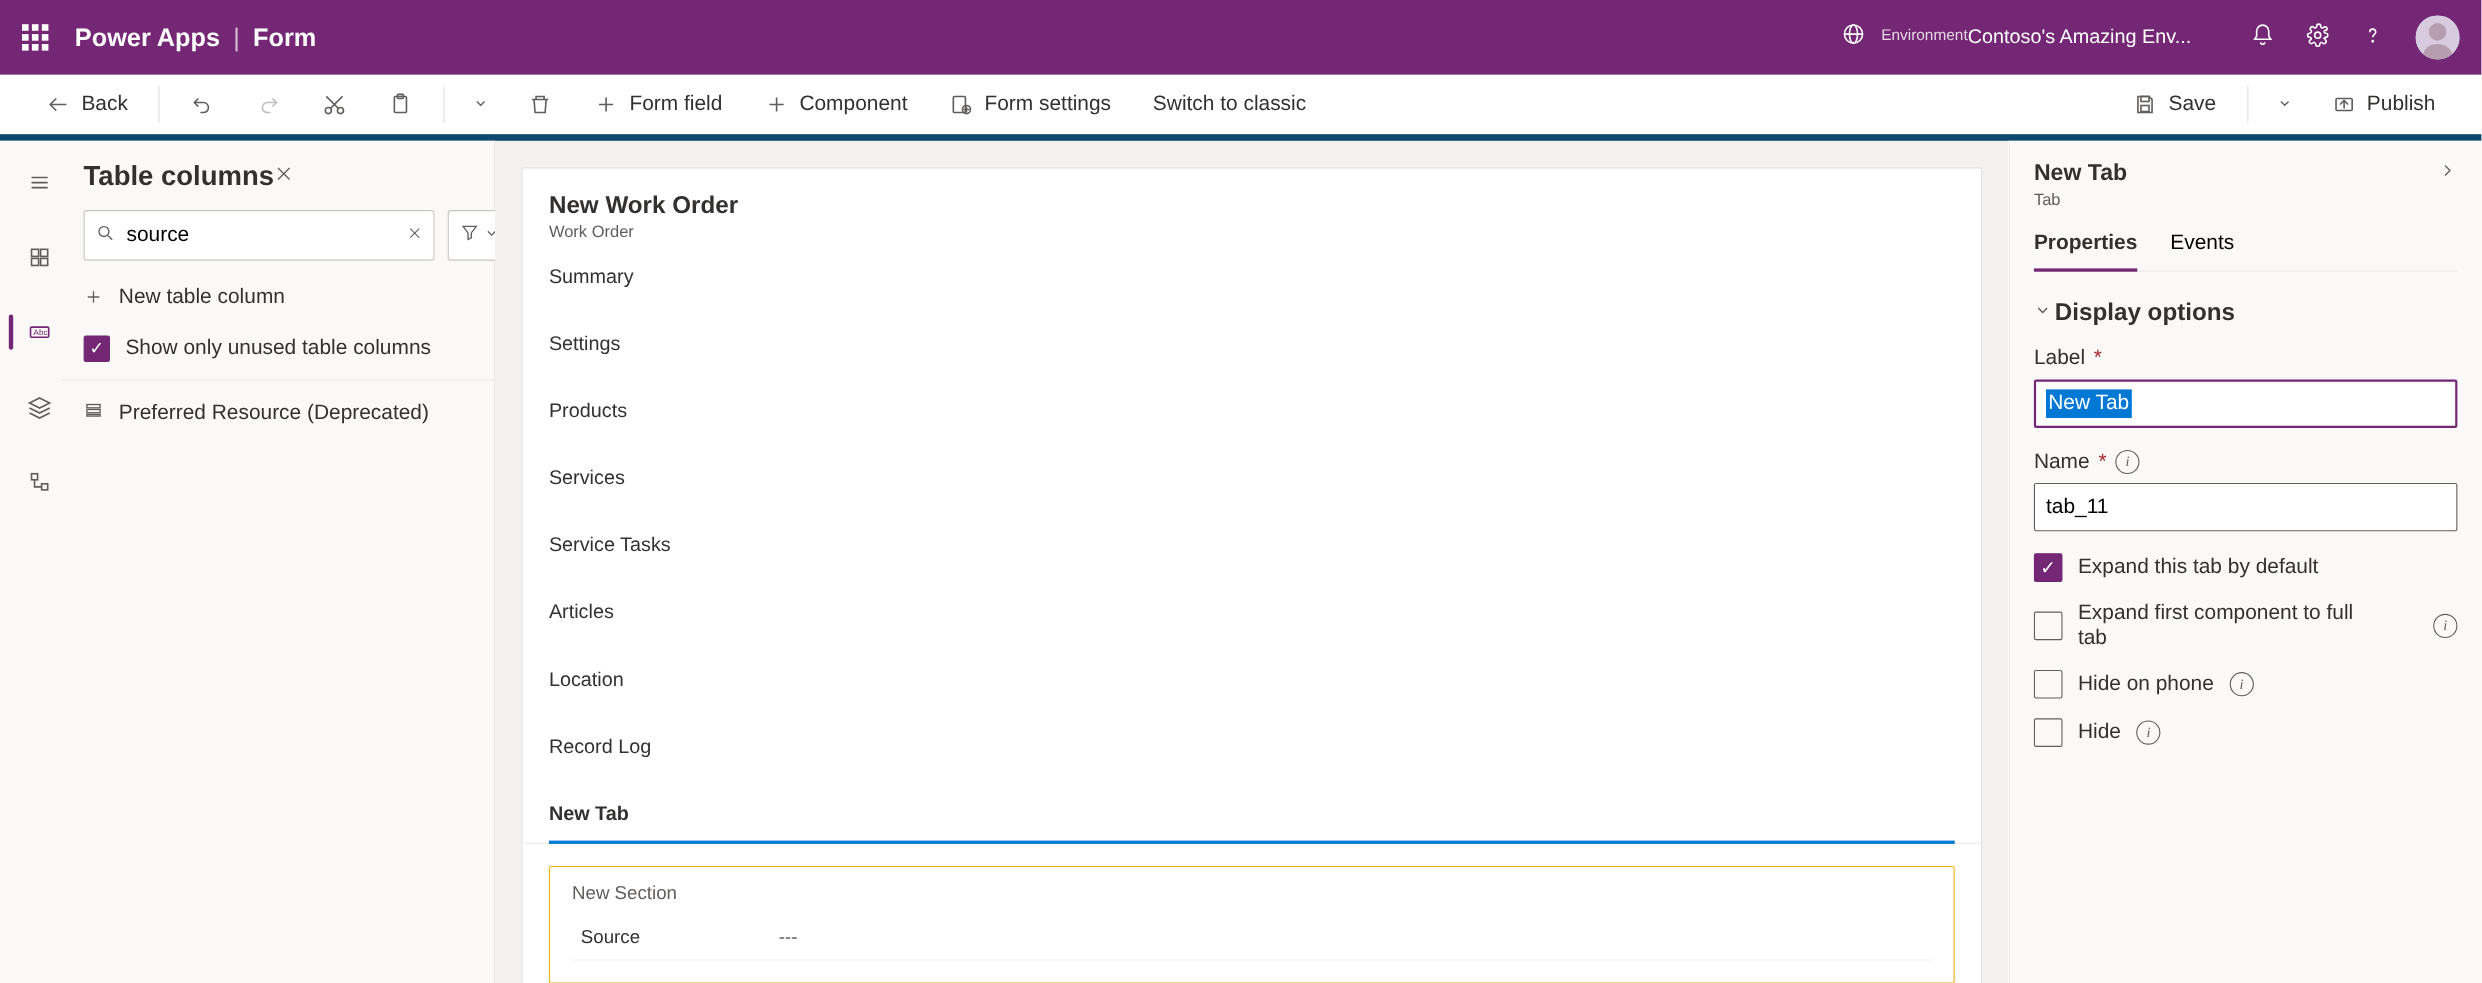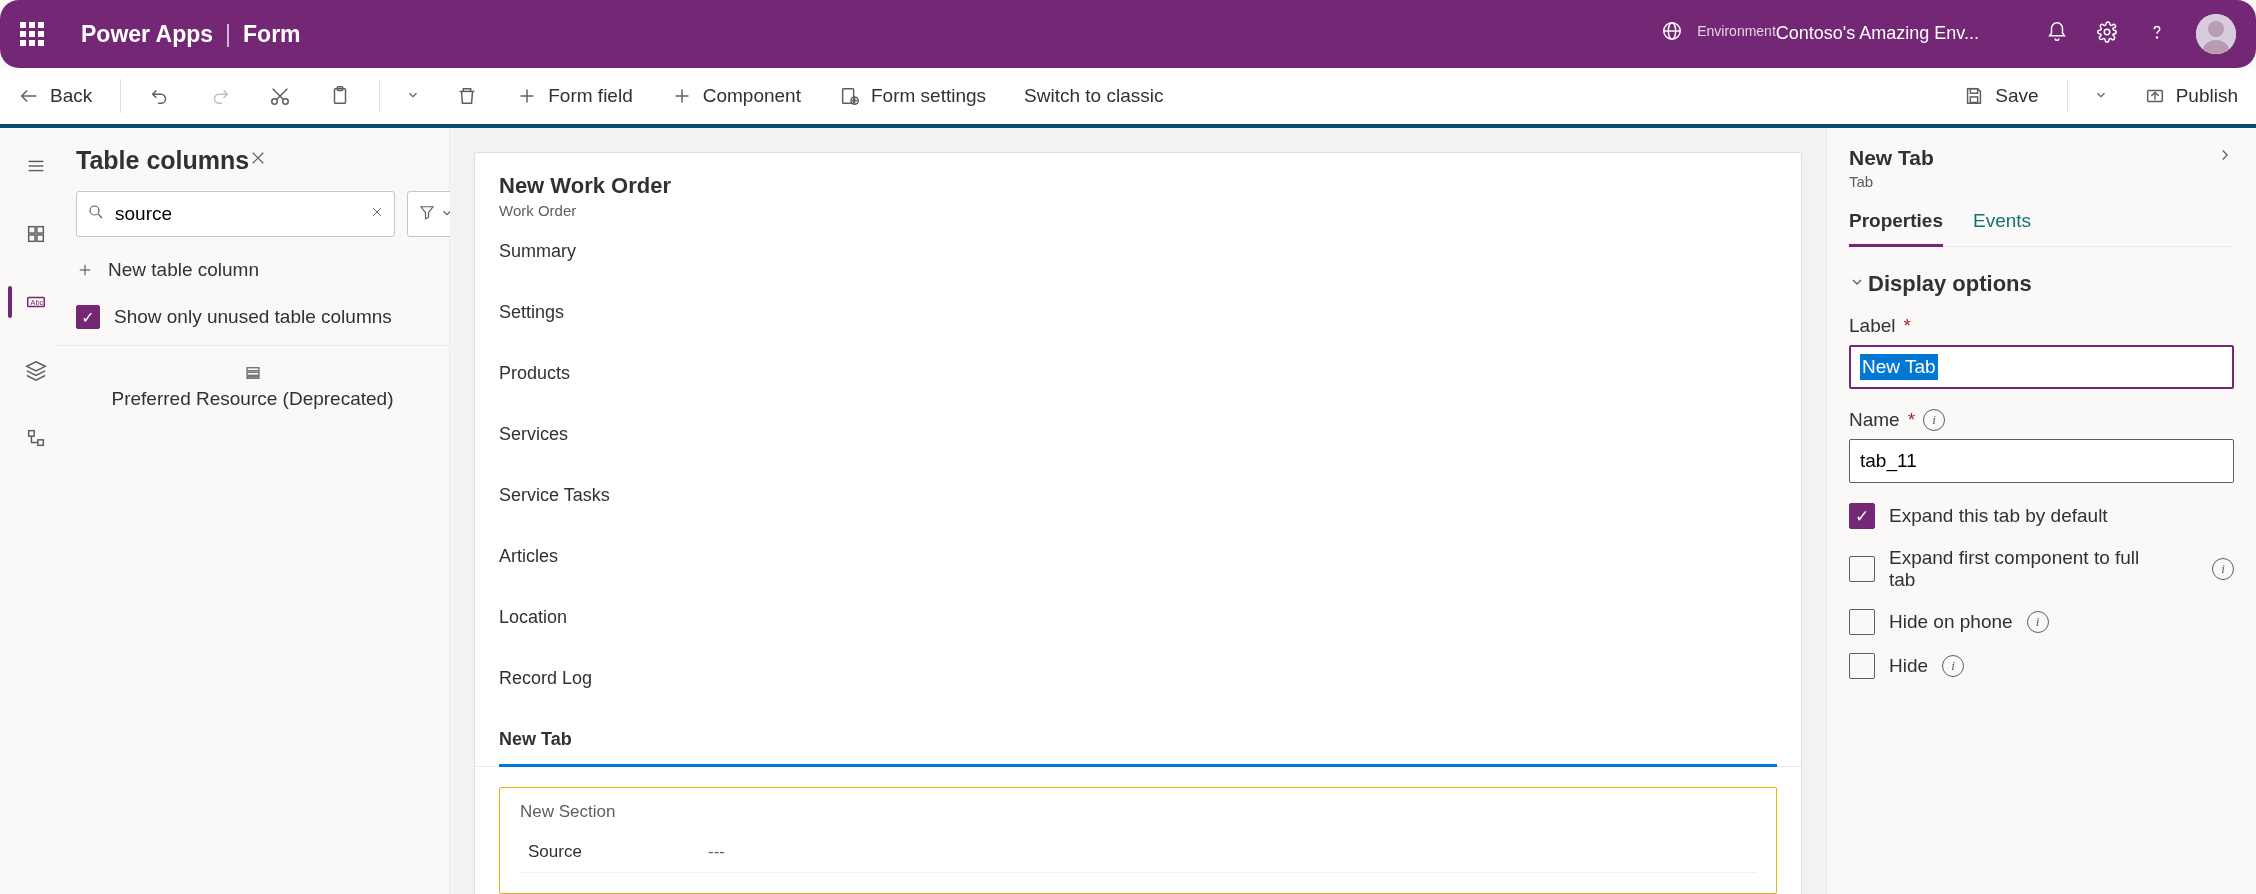--- a/index.html
+++ b/index.html
@@ -1,41 +1,41 @@
 <!DOCTYPE html>
 <html><head>
 <meta charset="utf-8">
 <style>
   * { box-sizing: border-box; margin: 0; padding: 0; font-family: "Segoe UI", Arial, sans-serif; }
   body { width: 2256px; height: 894px; background: #faf9f8; overflow: hidden; font-size: 19px; color: #323130; }
 
   
   .top-header {
     height: 68px; background: #742774; color: #fff; display: flex; align-items: center;
-    padding: 0 20px; gap: 37px; border-radius: 19px;
+    padding: 0 20px; gap: 24px;
   }
   .waffle { width: 24px; height: 24px; display: grid; grid-template-columns: repeat(3,6px); grid-template-rows: repeat(3,6px); gap: 3px; cursor: pointer; }
   .waffle span { background: #fff; }
   .app-title { font-size: 23px; font-weight: 600; display:flex; align-items:center; gap:12px; }
   .app-divider { font-weight:300; opacity:.7; }
   .top-spacer { flex:1; }
   .env-block { display:flex; align-items:center; gap:14px; cursor:pointer; }
   .env-block .globe { font-size:22px; }
   .env-text { display:flex; flex-direction:row; line-height:1.2; }
   .env-text small { font-size:14px; opacity:.8; }
   .env-text span { font-size:18px; }
   .top-icons { display:flex; align-items:center; gap:28px; margin-left:30px; }
   .top-icons .icon { font-size:26px; cursor:pointer; }
   .avatar { width:40px; height:40px; border-radius:50%; background:#c7e0f4; display:flex; align-items:center; justify-content:center; color:#742774; font-weight:600; cursor:pointer; overflow:hidden;}
   .avatar svg { width:40px; height:40px;}
 
   
   .toolbar {
-    height: 60px; background:#fff; border-bottom:4px solid #0c4a6e; display:flex; align-items:center;
-    padding: 0 8px; gap: 18px;
+    height: 60px; background:#fff; border-bottom:6px solid #0c4a6e; display:flex; align-items:center;
+    padding: 0 32px; gap: 18px;
   }
   .tb-item { display:flex; align-items:center; gap:10px; color:#323130; font-size:19px; padding:8px 10px; border-radius:3px; cursor:pointer;}
   .tb-sep { width:1px; height:34px; background:#e1dfdd;}
   .tb-icon { font-size:20px; color:#605e5c; display:inline-flex;}
   .tb-spacer { flex:1; }
   .chev-small { font-size:14px; color:#605e5c; cursor:pointer; padding:8px;}
 
   
   .main { display:flex; height: calc(100% - 128px); }
 
@@ -54,21 +54,21 @@
   .lp-search-row { display:flex; gap:12px; padding:6px 20px 10px 20px; align-items:center;}
   .lp-search { flex:1; display:flex; align-items:center; gap:10px; border:1px solid #c8c6c4; background:#fff; border-radius:3px; padding:6px 10px; height:46px;}
   .lp-search input { border:none; outline:none; flex:1; font-size:19px; background:transparent;}
   .lp-search .sicon { color:#605e5c; font-size:18px;}
   .lp-clear { color:#605e5c; cursor:pointer; font-size:16px; }
   .lp-filter { display:flex; align-items:center; gap:4px; color:#605e5c; cursor:pointer; border:1px solid #c8c6c4; height:46px; padding:0 10px; border-radius:3px; background:#fff;}
   .lp-row { display:flex; align-items:center; gap:14px; padding:12px 20px; font-size:19px; color:#323130; cursor:pointer;}
   .lp-checkbox { width:24px; height:24px; border:1px solid #605e5c; display:flex; align-items:center; justify-content:center; color:#fff; font-size:16px; border-radius:2px;}
   .lp-checkbox.checked { background:#742774; border-color:#742774;}
   .lp-divider { height:1px; background:#edebe9; margin:4px 0;}
-  .col-item { display:flex; align-items:center; gap:1px; padding:14px 20px; font-size:19px; cursor:pointer;flex-direction:column;}
+  .col-item { display:flex; align-items:center; gap:14px; padding:14px 20px; font-size:19px; cursor:pointer;}
   .col-icon { color:#605e5c; font-size:18px;}
 
   
   .canvas-wrap { flex:1; background:#f3f2f1; padding:24px; overflow:auto;}
   .canvas { background:#fff; border:1px solid #e1dfdd; border-radius:2px; min-height:350px; padding:0;}
   .canvas-header { padding:20px 24px 4px 24px;}
   .canvas-header h3 { font-size:22px; font-weight:600;}
   .canvas-header small { font-size:15px; color:#605e5c;}
   .canvas-tabs { display:flex; gap:26px; padding:16px 24px 0 24px; border-bottom:1px solid #edebe9; font-size:18px;flex-direction:column;}
   .canvas-tabs .ctab { padding-bottom:14px; cursor:pointer; color:#323130;}
@@ -79,21 +79,21 @@
   .field-label { width:180px; color:#323130;}
   .field-value { color:#605e5c;}
 
   
   .rightpanel { width:430px; background:#faf9f8; border-left:1px solid #edebe9; display:flex; flex-direction:column; padding:18px 22px; overflow:auto;}
   .rp-head { display:flex; justify-content:space-between; align-items:flex-start;}
   .rp-head h3 { font-size:21px; font-weight:600;}
   .rp-head small { font-size:15px; color:#605e5c;}
   .rp-chev { font-size:20px; color:#605e5c; cursor:pointer;}
   .rp-tabs { display:flex; gap:30px; margin-top:18px; border-bottom:1px solid #edebe9; font-size:19px;}
-  .rp-tabs .rtab { padding-bottom:12px; cursor:pointer; color:#0f766e;}
+  .rp-tabs .rtab { padding-bottom:12px; cursor:pointer; color:#000000;}
   .rp-tabs .rtab.active { color:#323130; font-weight:600; border-bottom:3px solid #742774; margin-bottom:-1px;}
   .rp-section-h { display:flex; align-items:center; gap:3px; margin:24px 0 18px 0; cursor:pointer;}
   .rp-section-h .chev { font-size:16px; color:#605e5c;}
   .rp-section-h h4 { font-size:22px; font-weight:600;}
   .rp-field { margin-bottom:20px;}
   .rp-label { font-size:19px; margin-bottom:8px; display:flex; align-items:center; gap:8px;}
   .req { color:#a4262c;}
   .rp-input { width:100%; height:44px; border:1px solid #605e5c; padding:0 10px; font-size:19px; border-radius:2px; background:#fff;}
   .rp-input.focused { border:2px solid #742774; padding:0 9px;}
   .rp-input .sel { background:#0078d4; color:#fff; padding:2px 2px;}

